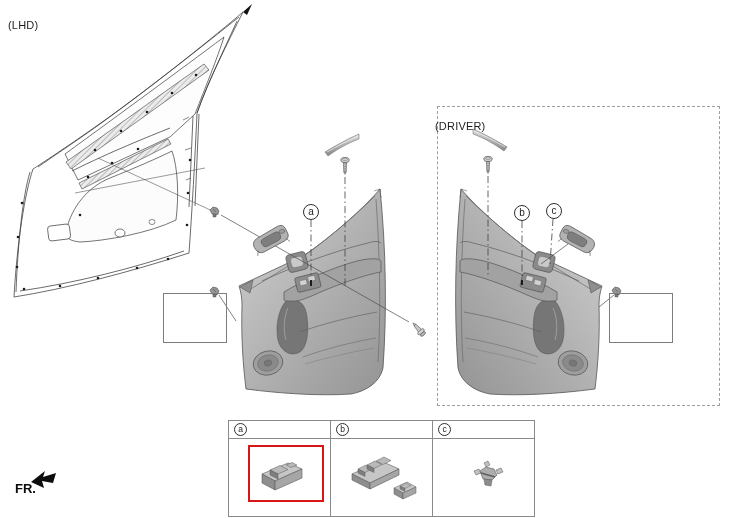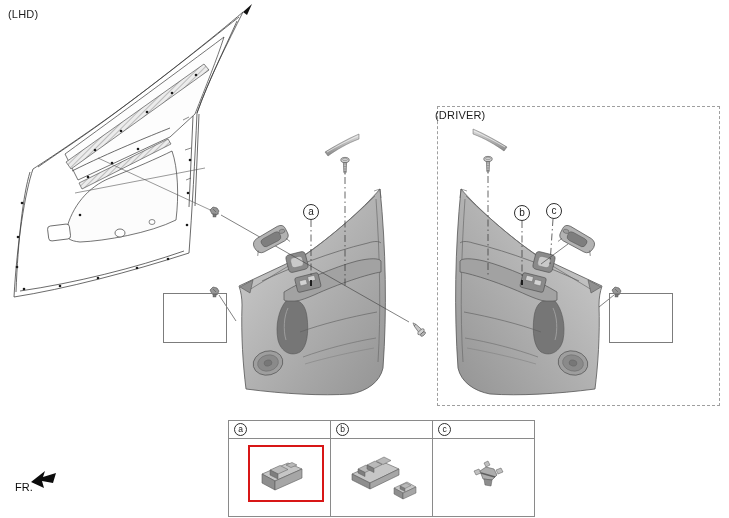--- a/index.html
+++ b/index.html
@@ -1,20 +1,20 @@
 <!DOCTYPE html>
 <html><head>
 <meta charset="utf-8">
 <style>
   html,body{margin:0;padding:0;background:#fff;}
   .stage{position:relative;width:729px;height:518px;background:#fff;overflow:hidden;
          font-family:"Liberation Sans", sans-serif;color:#1c1c1c;}
   .artlayer{position:absolute;left:0;top:0;width:729px;height:518px;}
-  .tag{position:absolute;font-size:11px;letter-spacing:0.2px;color:#1c1c1c;background:transparent;}
-  .fr{position:absolute;left:15px;top:481px;font-size:11px;font-weight:normal;color:#0b0b0b;}
+  .tag{position:absolute;font-size:11px;letter-spacing:0.2px;color:#1c1c1c;background:transparent;margin-top:11px;}
+  .fr{position:absolute;left:15px;top:481px;font-size:13px;font-weight:bold;color:#0b0b0b;}
   .dashbox{position:absolute;left:437px;top:106px;width:281px;height:298px;
            border:1px dashed #9f9f9f;background:transparent;}
   .lblbox{position:absolute;width:62px;height:48px;border:1px solid #7c7c7c;background:transparent;}
   .co{position:absolute;width:14px;height:14px;border:1.2px solid #2e2e2e;border-radius:50%;
       background:#fff;font-size:10px;line-height:14px;text-align:center;color:#1c1c1c;}
   .co-s{position:absolute;width:11px;height:11px;border:1px solid #2e2e2e;border-radius:50%;
       background:#fff;font-size:8.5px;line-height:11px;text-align:center;color:#1c1c1c;}
   .legend{position:absolute;left:228px;top:420px;width:307px;height:97px;
           border:1px solid #8a8a8a;display:flex;background:transparent;box-sizing:border-box;}
   .cell{flex:1 1 0;display:flex;flex-direction:column;box-sizing:border-box;background:transparent;}

